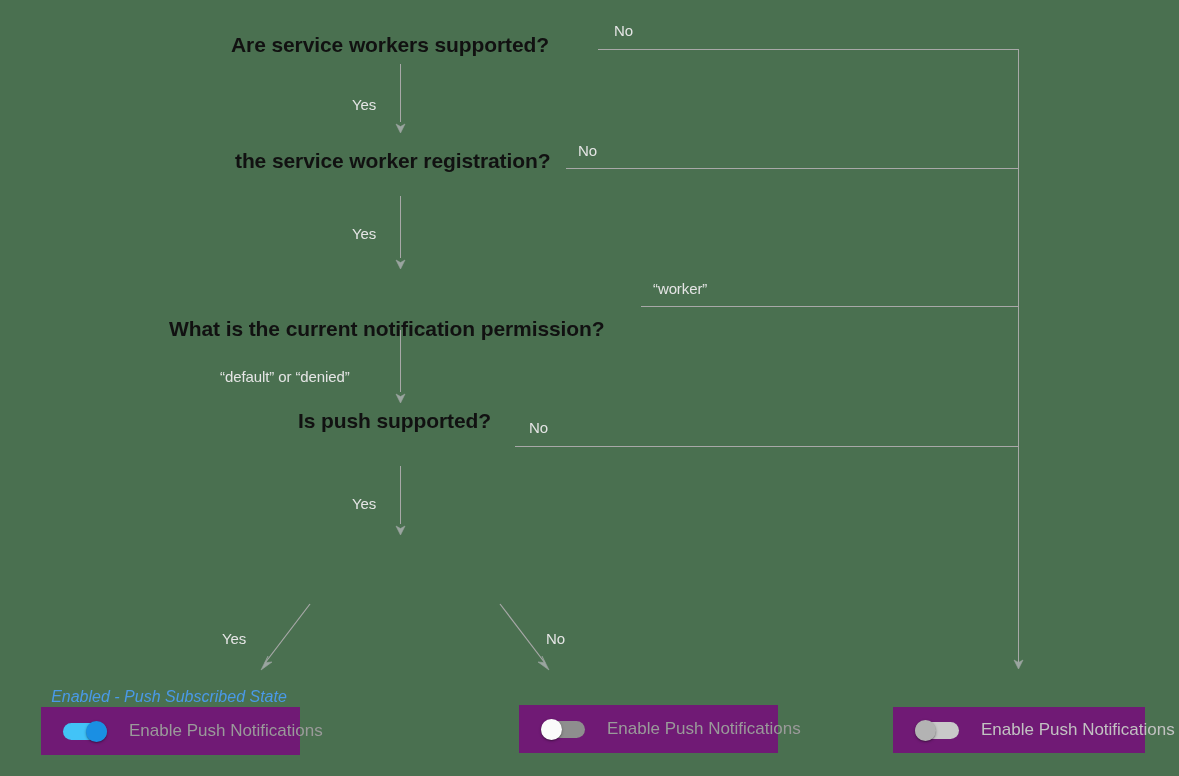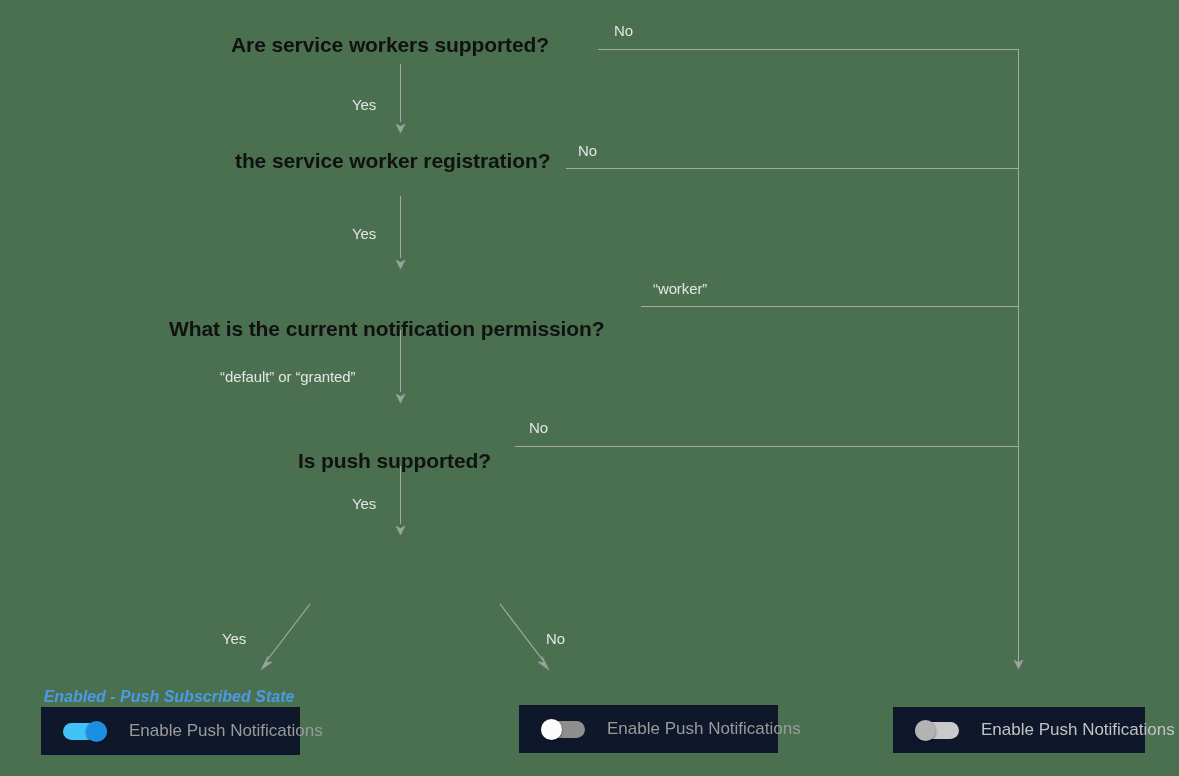--- a/index.html
+++ b/index.html
@@ -59,27 +59,27 @@
   }
   .diag-svg {
     position: absolute;
     overflow: visible;
   }
   .state-label {
     position: absolute;
     color: #4a9ae8;
     font-size: 16px;
     font-style: italic;
-    font-weight: 700;
+    font-weight: 400;
     white-space: nowrap;
     text-align: center;
   }
   .toggle-card {
     position: absolute;
-    background: #0f172a;
+    background: #701a75;
     display: flex;
     align-items: center;
     box-sizing: border-box;
   }
   .toggle-card .sw {
     position: relative;
     width: 44px;
     height: 20px;
     flex: 0 0 auto;
     margin-left: 22px;
@@ -124,34 +124,34 @@
 <div id="canvas">
 
   <div class="node-text" style="left:231px; top:32px;">Are service workers supported?</div>
 
   <div class="node-text two-line" style="left:235px; top:147px; width:330px;">
     <div>the service worker registration?</div>
   </div>
 
   <div class="node-text" style="left:169px; top:308px;margin-top:8px;">What is the current notification permission?</div>
 
-  <div class="node-text" style="left:298px; top:448px;">Is push supported?</div>
+  <div class="node-text" style="left:298px; top:408px;">Is push supported?</div>
 
 
   <div class="edge-label" style="left:614px; top:22px;">No</div>
 
   <div class="edge-label" style="left:352px; top:96px;">Yes</div>
 
   <div class="edge-label" style="left:578px; top:142px;">No</div>
 
   <div class="edge-label" style="left:352px; top:225px;">Yes</div>
 
   <div class="edge-label" style="left:653px; top:280px;">“worker”</div>
 
-  <div class="edge-label" style="left:220px; top:368px;">“default” or “granted”</div>
+  <div class="edge-label" style="left:220px; top:368px;">“default” or “denied”</div>
 
   <div class="edge-label" style="left:529px; top:419px;">No</div>
 
   <div class="edge-label" style="left:352px; top:495px;">Yes</div>
 
   <div class="edge-label" style="left:222px; top:630px;">Yes</div>
 
   <div class="edge-label" style="left:546px; top:630px;">No</div>
 
   <div class="line-v" style="left:1018px; top:49px; height:616px;"></div>

